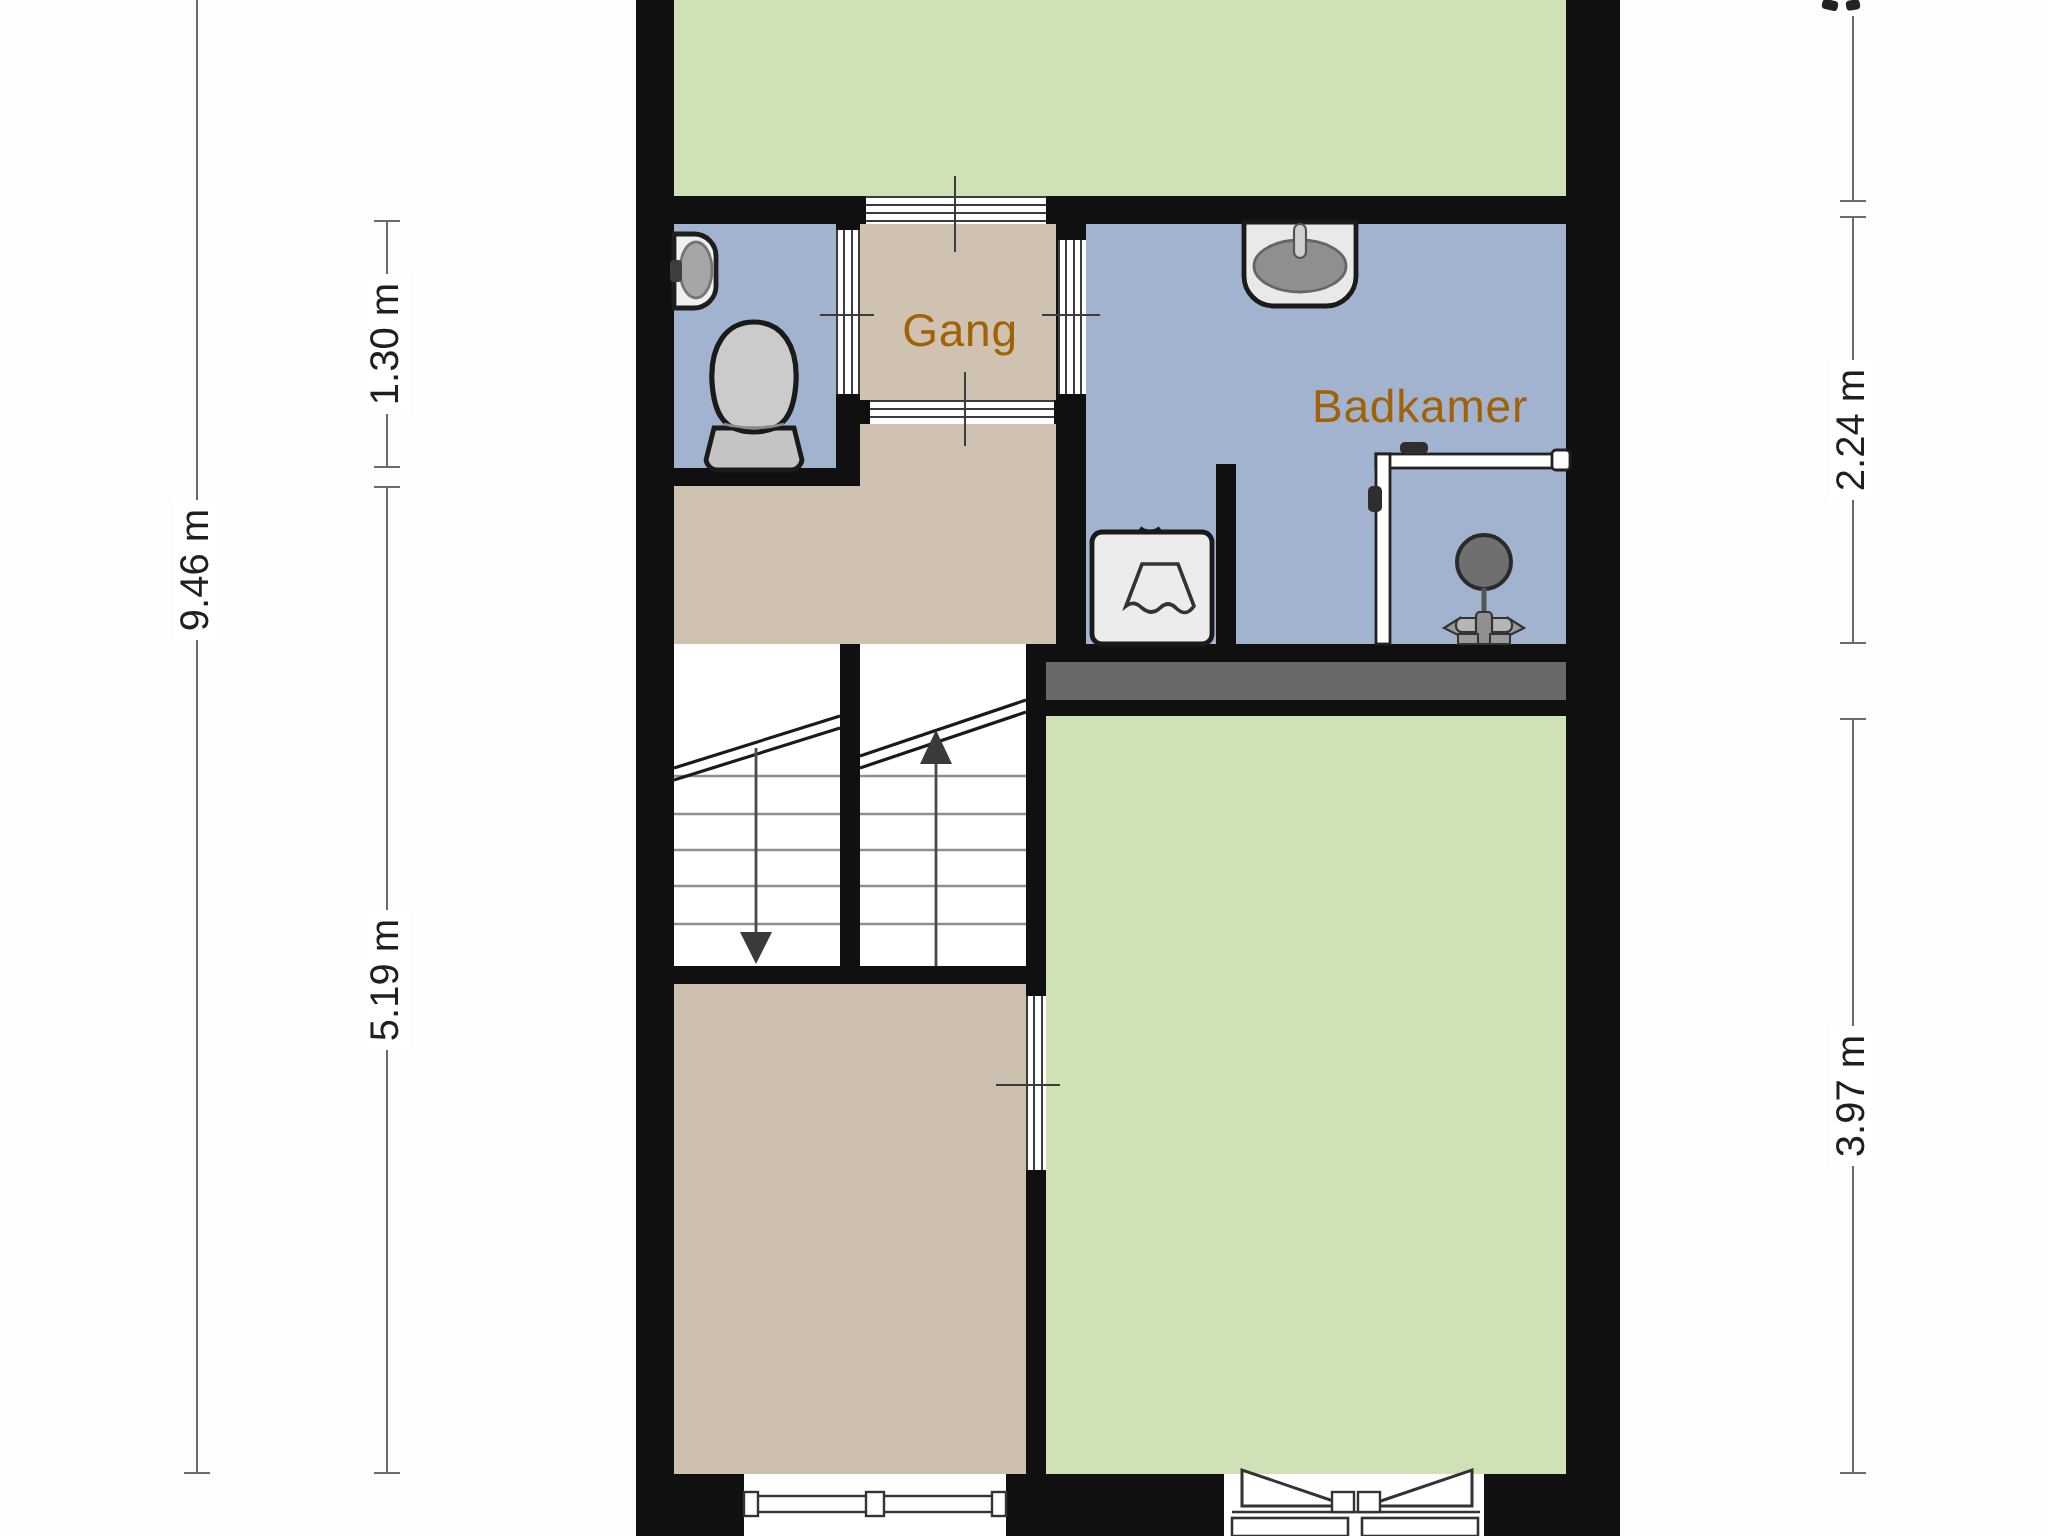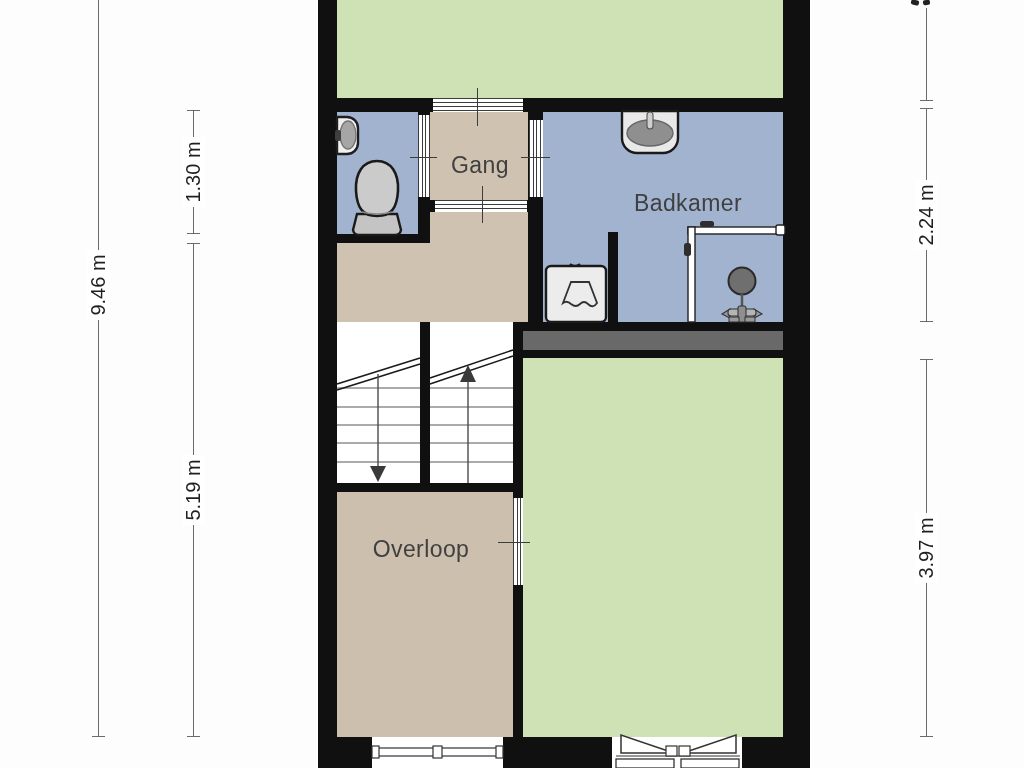--- a/index.html
+++ b/index.html
@@ -16,21 +16,21 @@
   .door-h{position:absolute;background-color:#fff;
     background-image:repeating-linear-gradient(180deg,#3c3c3c 0 1px,transparent 1px 4px);}
   .tick-v{position:absolute;width:1px;background:#3c3c3c;}
   .tick-h{position:absolute;height:1px;background:#3c3c3c;}
   
   .dline{position:absolute;width:1px;background:#6b6b6b;}
   .dtick{position:absolute;width:13px;height:1px;background:#6b6b6b;}
   .dlabel{position:absolute;width:90px;height:22px;display:flex;align-items:center;justify-content:center;
     transform:rotate(-90deg);font-size:20px;color:#1f1f1f;}
   .dlabel span{background:#fff;padding:0 4px;white-space:nowrap;}
-  .room-label{position:absolute;font-size:23px;color:#404040;text-align:center;letter-spacing:0.4px;line-height:28px;}
+  .room-label{position:absolute;font-size:23px;color:#a16207;text-align:center;letter-spacing:0.4px;line-height:28px;}
   .frag{position:absolute;background:#222;border-radius:2px;}
   svg.overlay{position:absolute;left:0;top:0;pointer-events:none;}
 </style>
 </head>
 <body>
 
 <div id="canvas">
 
   <div class="room" style="left:337px;top:0;width:446px;height:98px;background:#cfe2b5;"></div>
   <div class="room" style="left:337px;top:112px;width:81px;height:123px;background:#a2b3cf;"></div>
@@ -163,25 +163,22 @@
       <rect x="728" y="309" width="28" height="7" rx="3" fill="#b5b5b5" stroke="#333" stroke-width="1.1"></rect>
       <rect x="738" y="306" width="8" height="16" rx="2" fill="#8f8f8f" stroke="#333" stroke-width="1.1"></rect>
       <rect x="729" y="317" width="10" height="5" fill="#9a9a9a" stroke="#333" stroke-width="1"></rect>
       <rect x="745" y="317" width="10" height="5" fill="#9a9a9a" stroke="#333" stroke-width="1"></rect>
     </g>
   </svg>
 
   <div class="room-label" style="left:405px;top:151px;width:150px;">
     <span>Gang</span>
   </div>
-  <div class="room-label" style="left:588px;top:189px;width:200px;">
+  <div class="room-label" style="left:610px;top:189px;width:200px;">
     <span>Badkamer</span>
-  </div>
-  <div class="room-label" style="left:321px;top:535px;width:200px;">
-    <span>Overloop</span>
   </div>
 
   <div>
     <div class="dline" style="left:98px;top:0;height:737px;"></div>
     <div class="dtick" style="left:92px;top:736px;"></div>
     <div class="dlabel" style="left:53px;top:274px;">
         <span>9.46 m</span>
       </div>
   </div>
   <div>

